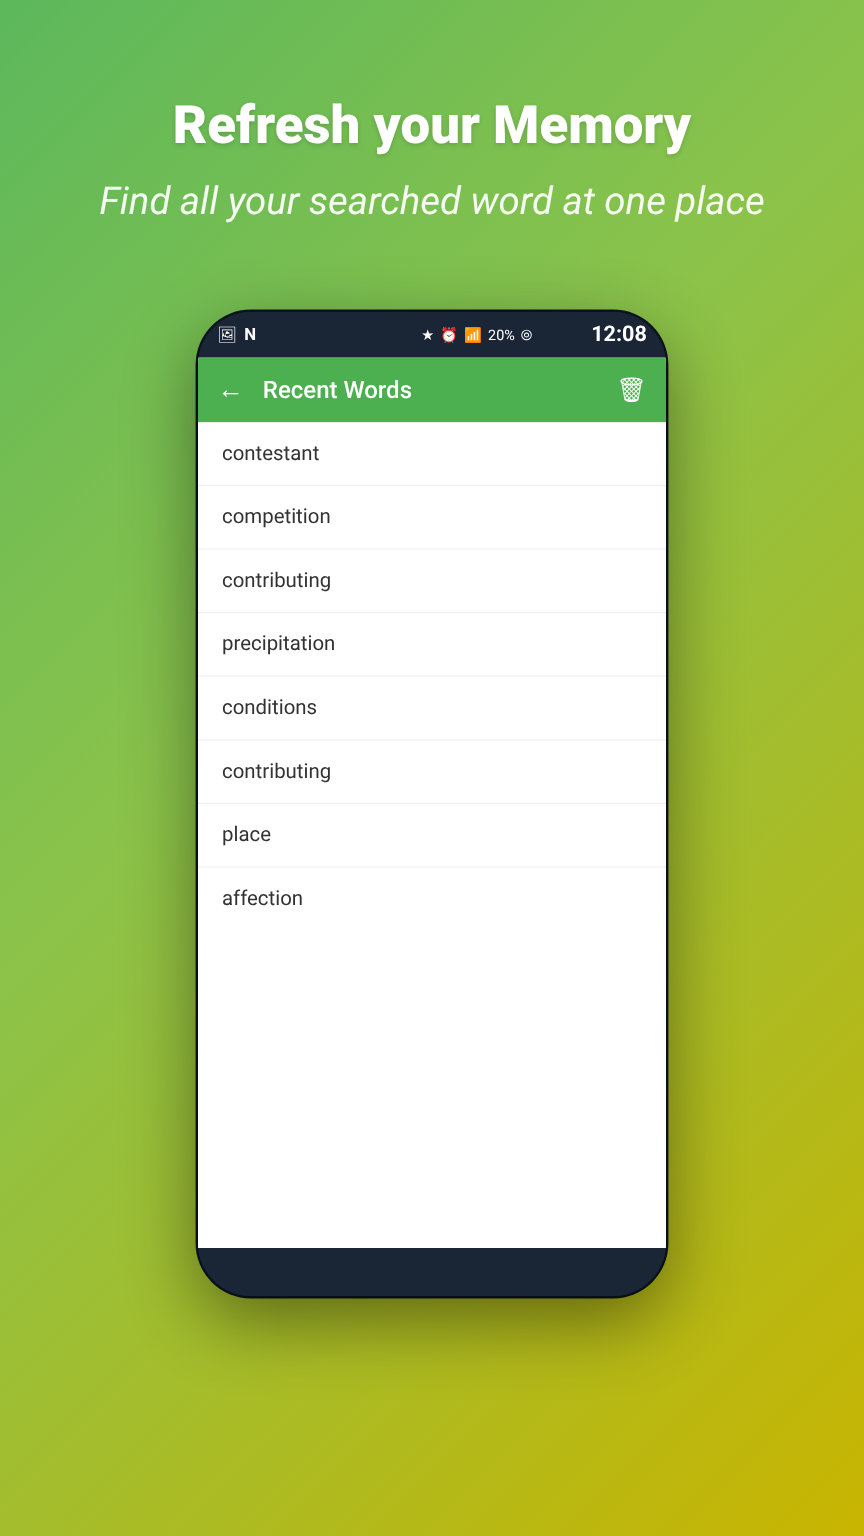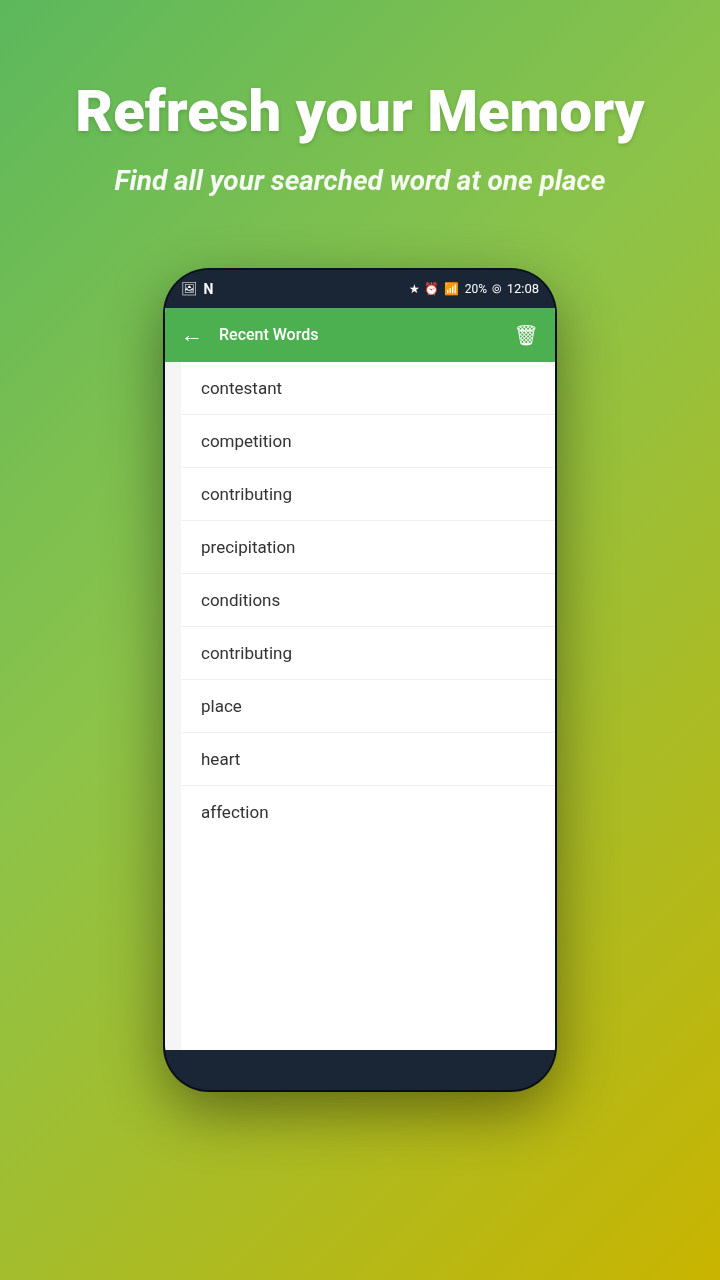--- a/index.html
+++ b/index.html
@@ -15,34 +15,34 @@
       align-items: center;
     }
 
     .hero-section {
       width: 100%;
       text-align: center;
       padding: 80px 40px 40px 40px;
     }
 
     .hero-title {
-      font-size: 58px;
+      font-size: 44px;
       font-weight: 900;
       color: #ffffff;
       line-height: 1.1;
       margin-bottom: 18px;
       text-shadow: 0 2px 4px rgba(0,0,0,0.15);
     }
 
     .hero-subtitle {
-      font-size: 28px;
+      font-size: 32px;
       font-style: italic;
       color: rgba(255,255,255,0.92);
       line-height: 1.35;
-      font-weight: 700;
+      font-weight: 400;
     }
 
     .phone-wrapper {
       margin-top: 30px;
       width: 390px;
       height: 820px;
       position: relative;
     }
 
     .phone-outer {
@@ -107,35 +107,34 @@
       color: white;
       font-size: 22px;
       cursor: pointer;
       margin-right: 16px;
       font-weight: 300;
     }
 
     .toolbar-title {
       flex: 1;
       color: white;
-      font-size: 16px;
+      font-size: 20px;
       font-weight: 500;
     }
 
     .toolbar-delete {
       color: white;
       font-size: 20px;
       cursor: pointer;
     }
 
     .word-list {
       flex: 1;
       overflow-y: auto;
       background: #ffffff;
-      margin-left: 16px;
     }
 
     .word-item {
       padding: 16px 20px;
       font-size: 17px;
       color: #333333;
       border-bottom: 1px solid #f0f0f0;
       cursor: pointer;
     }
 
@@ -165,41 +164,40 @@
       <div class="status-left">
         <span class="status-icon">🖼</span>
         <span class="status-icon" style="font-style:normal;font-weight:bold;font-size:14px;">N</span>
       </div>
       <div class="status-right">
         <span>★</span>
         <span>⏰</span>
         <span>📶</span>
         <span>20%</span>
         <span>⦾</span>
-        <span style="font-weight:normal;font-size:13px;">12:08</span>
+        <span style="font-weight:bold;font-size:18px;margin-left:44px;">12:08</span>
       </div>
     </div>
 
     <div class="phone-screen">
 
       <div class="app-toolbar">
         <span class="toolbar-back">←</span>
         <span class="toolbar-title">Recent Words</span>
         <span class="toolbar-delete">🗑</span>
       </div>
 
       <div class="word-list" id="word-list-container">
       <div class="word-item">contestant</div>
           <div class="word-item">competition</div>
           <div class="word-item">contributing</div>
           <div class="word-item">precipitation</div>
           <div class="word-item">conditions</div>
           <div class="word-item">contributing</div>
           <div class="word-item">place</div>
-          <div class="word-item">heart</div>
           <div class="word-item">affection</div>
         </div>
 
     </div>
 
     <div class="phone-bottom-bar"></div>
 
   </div>
 </div>
 

